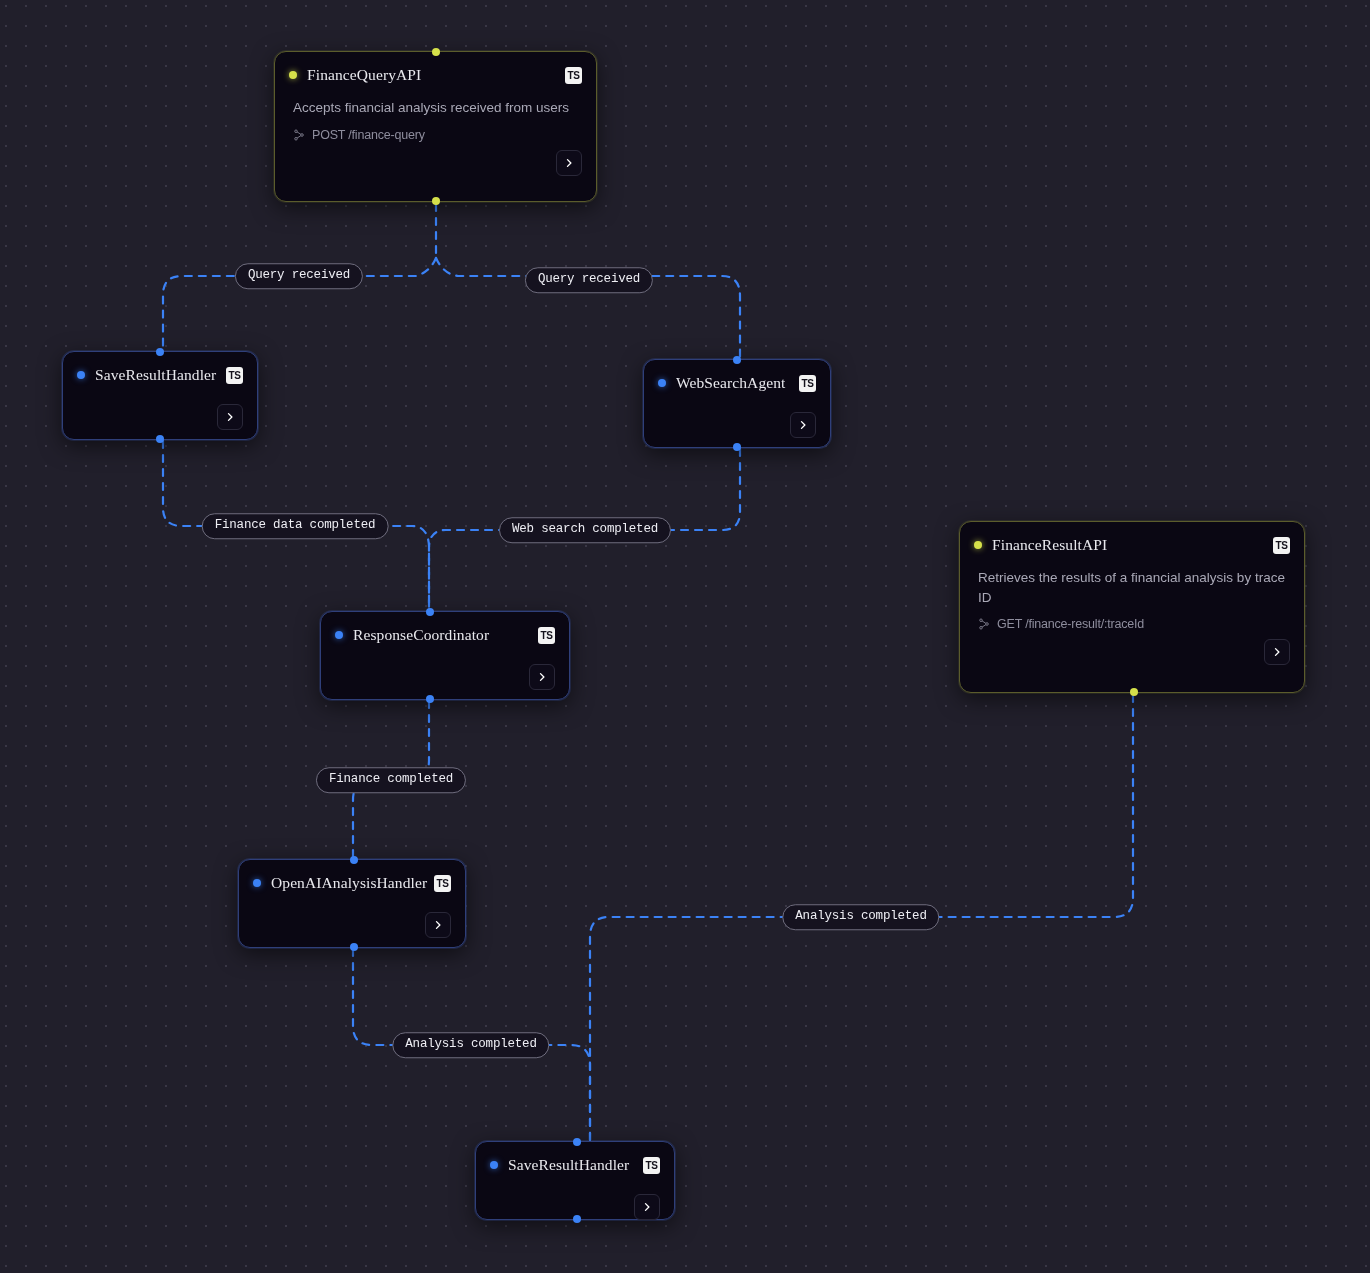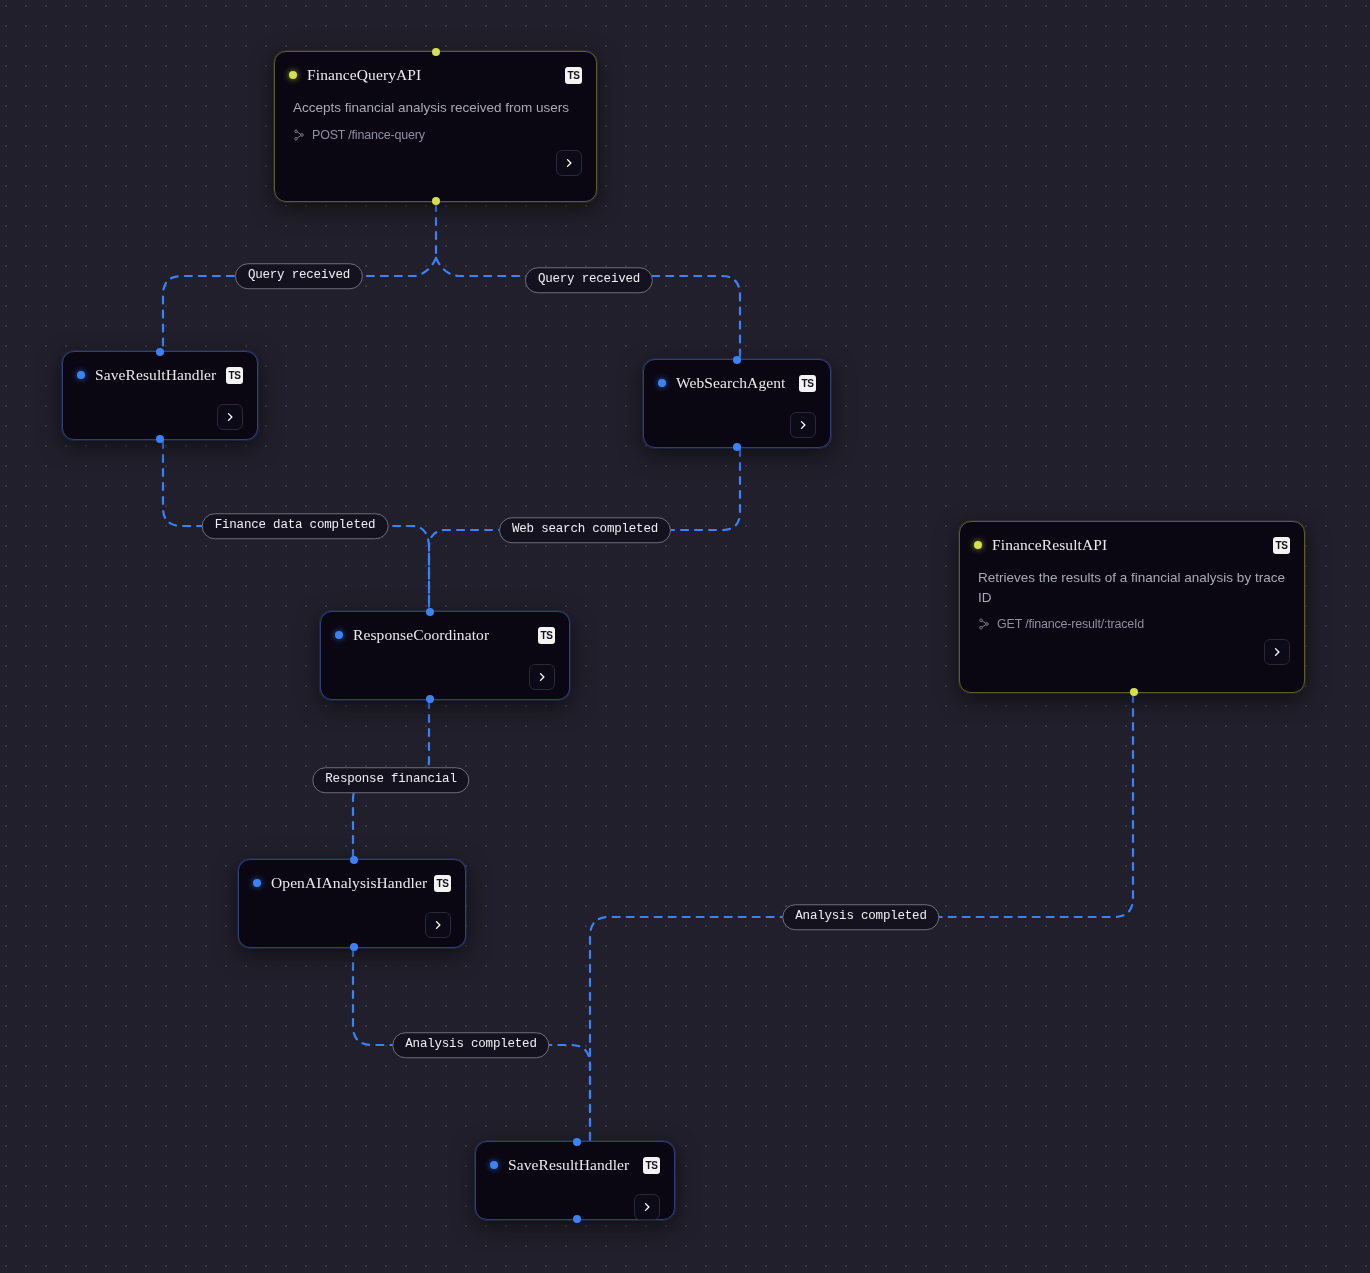--- a/index.html
+++ b/index.html
@@ -318,17 +318,17 @@
           </svg>
       </div>
     </div>
     <div class="handle bottom blue" style="left:101px;"></div>
   </div>
 
   <div class="edge-label" style="left:299px; top:276px;">Query received</div>
   <div class="edge-label" style="left:589px; top:280px;">Query received</div>
   <div class="edge-label" style="left:295px; top:526px;">Finance data completed</div>
   <div class="edge-label" style="left:585px; top:530px;">Web search completed</div>
-  <div class="edge-label" style="left:391px; top:780px;">Response financial</div>
+  <div class="edge-label" style="left:391px; top:780px;">Finance completed</div>
   <div class="edge-label" style="left:861px; top:917px;">Analysis completed</div>
   <div class="edge-label" style="left:471px; top:1045px;">Analysis completed</div>
 
 </div>
 
 </body></html>

